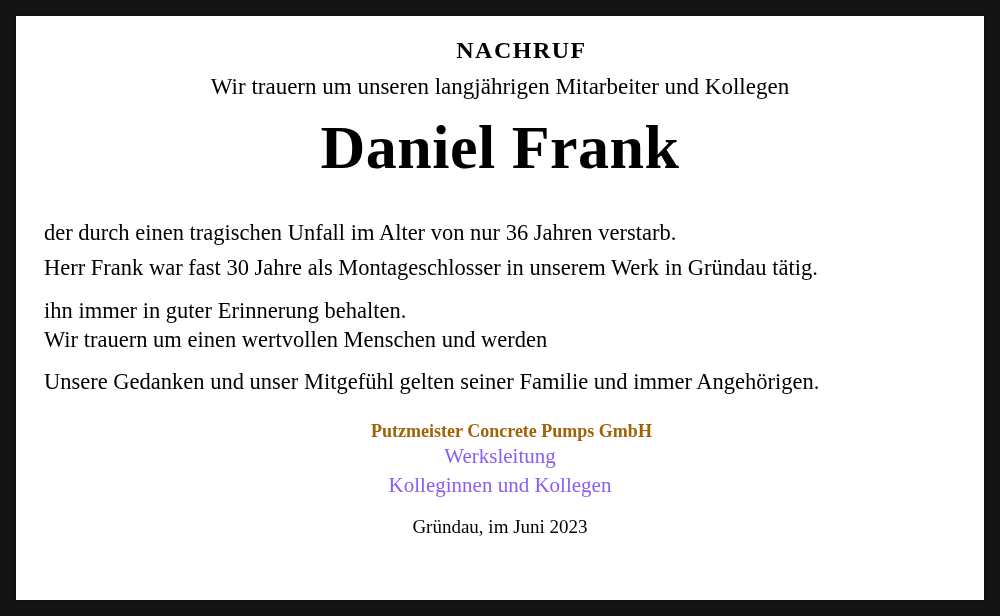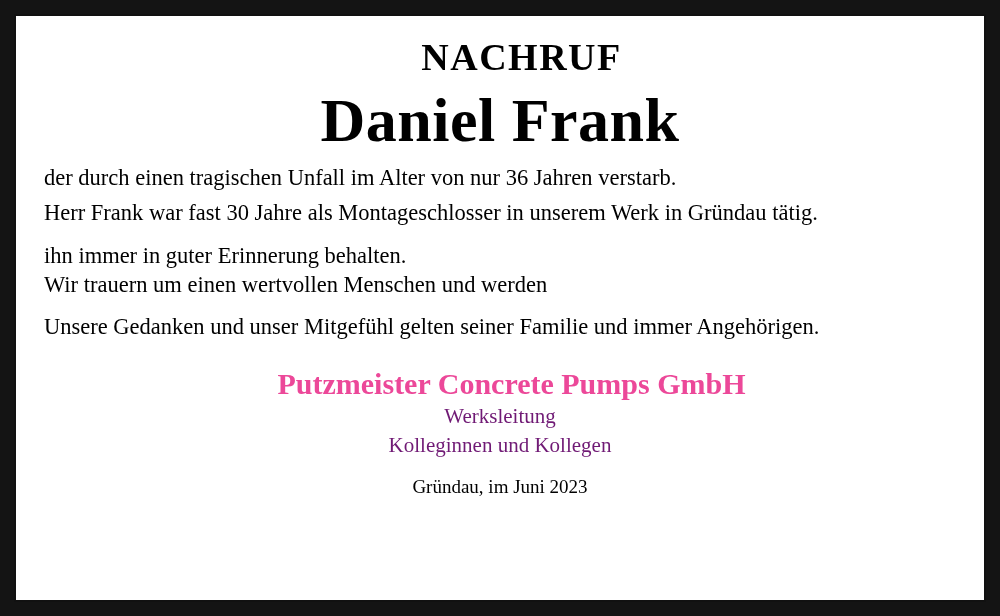--- a/index.html
+++ b/index.html
@@ -25,21 +25,21 @@
     width: 100%;
     height: 100%;
     background: #ffffff;
     border: 2px solid #111111;
     display: flex;
     flex-direction: column;
     align-items: center;
     padding: 22px 28px 16px 28px;
   }
   .heading {
-    font-size: 38px;
+    font-size: 24px;
     font-weight: bold;
     letter-spacing: 1.5px;
     color: #000;
     text-align: center;
     line-height: 1.05;
     margin-bottom: 10px;
     margin-left: 43px;
   }
   .lead {
     font-size: 23px;
@@ -47,66 +47,67 @@
     text-align: center;
     line-height: 1.2;
     margin-bottom: 14px;
   }
   .name {
     font-size: 62px;
     font-weight: bold;
     color: #000;
     text-align: center;
     line-height: 1.05;
-    margin-bottom: 8px;
+    margin-bottom: 36px;
     letter-spacing: 0.5px;
   }
   .body-block {
     width: 100%;
   }
   .body-line {
     font-size: 22.5px;
     color: #000;
     line-height: 1.55;
   }
   .body-line.tight {
     line-height: 1.32;
   }
   .spacer-sm { height: 10px; }
   .spacer-md { height: 16px; }
   .spacer-lg { height: 20px; }
   .org {
-    font-size: 30px;
+    font-size: 18px;
     font-weight: bold;
-    color: #ec4899;
+    color: #a16207;
     text-align: center;
     line-height: 1.25;
     margin-left: 23px;
   }
   .org-line {
     font-size: 21px;
-    color: #701a75;
+    color: #8b5cf6;
     text-align: center;
     line-height: 1.35;
   }
   .footer {
     font-size: 19px;
     color: #000;
     text-align: right;
     line-height: 1.3;
   }
 </style>
 </head>
 <body>
 
 <div class="obituary-frame">
   <div class="obituary-inner">
 
     <div class="heading">NACHRUF</div>
 
+    <div class="lead">Wir trauern um unseren langjährigen Mitarbeiter und Kollegen</div>
 
     <div class="name">Daniel Frank</div>
 
     <div class="body-block">
       <div class="body-line">der durch einen tragischen Unfall im Alter von nur 36 Jahren verstarb.</div>
       <div class="body-line">Herr Frank war fast 30 Jahre als Montageschlosser in unserem Werk in Gründau tätig.</div>
 
       <div class="spacer-sm"></div>
 
       <div class="body-line tight">ihn immer in guter Erinnerung behalten.</div>

